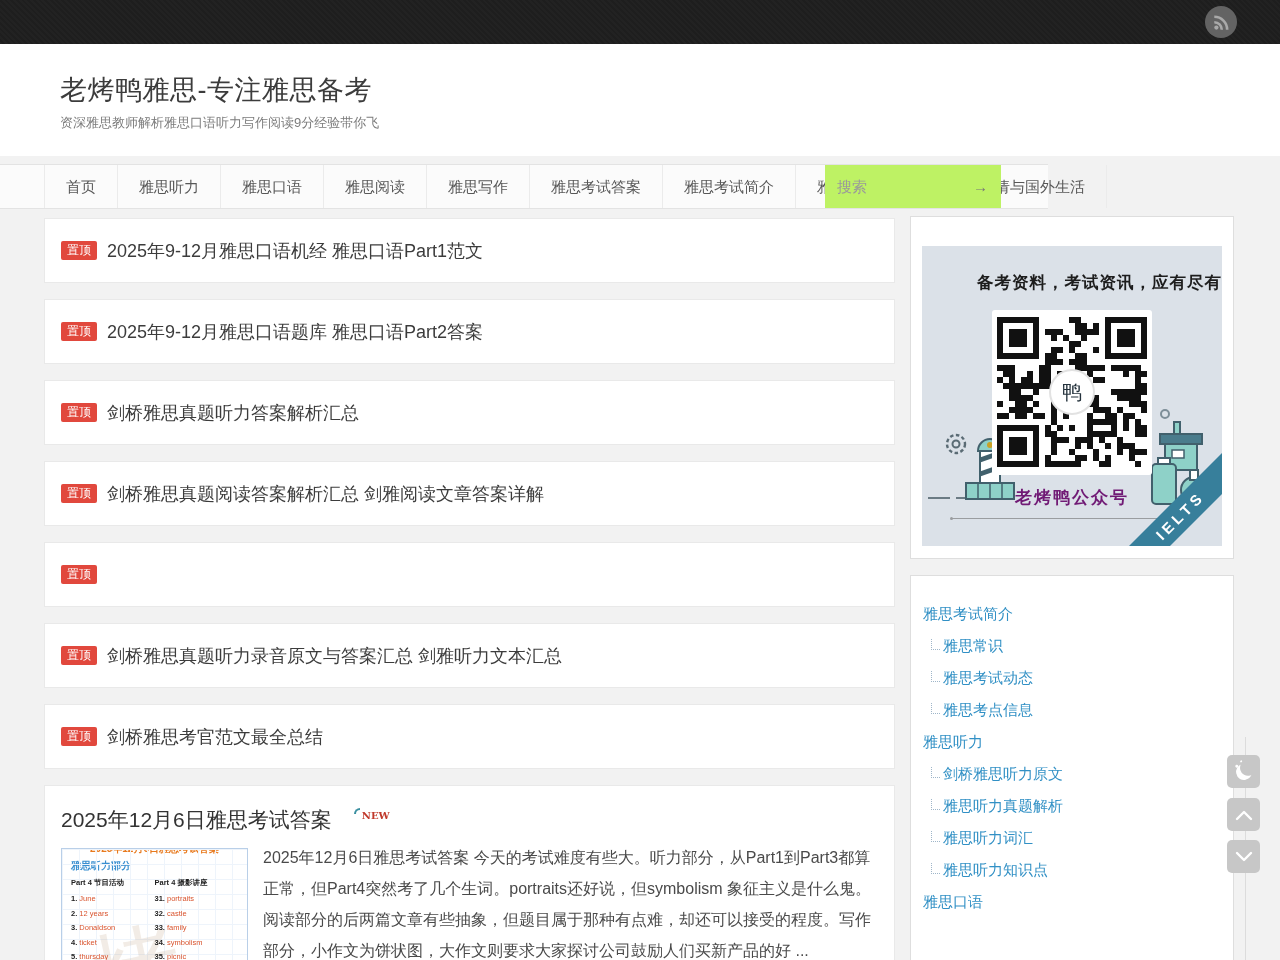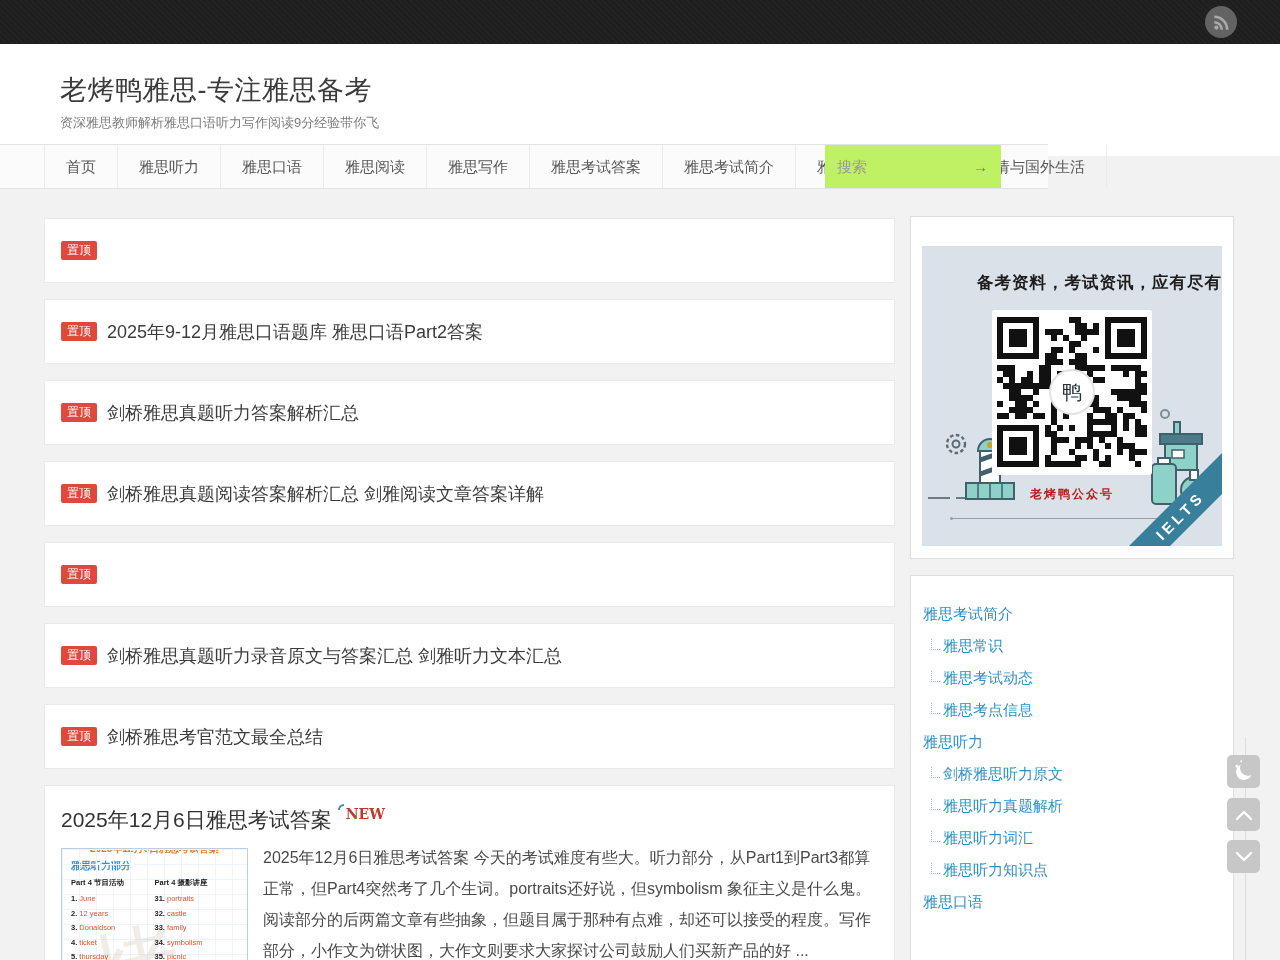--- a/index.html
+++ b/index.html
@@ -19,21 +19,21 @@
     position:absolute; right:43px; top:6px; width:32px; height:32px;
     border-radius:50%; background:#636363; display:flex; align-items:center;
     justify-content:center; cursor:pointer;
   }
   
   .site-header{ position:absolute; top:44px; left:0; width:1280px; height:112px; background:#ffffff; }
   .site-title{ position:absolute; left:60px; top:28px; font-size:27px; font-weight:400; color:#3c3c3c; cursor:pointer; letter-spacing:.5px;}
   .site-tagline{ position:absolute; left:60px; top:70px; font-size:13px; color:#7b7b7b; }
   
   .main-nav{
-    position:absolute; top:144px; left:0; width:1048px; height:45px;
+    position:absolute; top:164px; left:0; width:1048px; height:45px;
     background:#fbfbfb; border-top:1px solid #e3e3e3; border-bottom:1px solid #e3e3e3;text-decoration:underline;
   }
   .main-nav ul{ position:absolute; left:44px; top:0; height:43px; display:flex; list-style:none; }
   .main-nav li{
     padding:0 21px; line-height:43px; font-size:15px; color:#585858;
     border-right:1px solid #ebebeb; cursor:pointer; white-space:nowrap;
   }
   .main-nav li:first-child{ border-left:1px solid #ebebeb; }
   .search-box{
     position:absolute; right:47px; top:0; width:176px; height:43px;
@@ -50,21 +50,21 @@
   .posts{ position:absolute; left:44px; top:218px; width:851px; }
   .card{ background:#fff; border:1px solid #e9e9e9; }
   .card.pinned{ height:65px; margin-bottom:16px; display:flex; align-items:center; padding:0 16px; }
   .pin-badge{
     flex:none; background:#e1483d; color:#fff; font-size:12px; line-height:15px;
     padding:2px 6px; border-radius:2px; margin-right:10px;
   }
   .pin-title{ font-size:18px; font-weight:400; color:#3c3c3c; cursor:pointer; white-space:nowrap; }
   .card.featured{ height:320px; padding:16px; }
   .feat-title{ font-size:21px; font-weight:400; color:#333; margin:4px 0 14px; cursor:pointer; }
-  .new-badge{ display:inline-block; vertical-align:8px; margin-left:6px; font-size:14px; font-weight:700;
+  .new-badge{ display:inline-block; vertical-align:8px; margin-left:22px; font-size:10px; font-weight:700;
     color:#c0392b; font-family:"DejaVu Serif",serif; letter-spacing:0; position:relative; padding-left:8px;}
   .new-badge i{ position:absolute; left:0; top:-2px; width:6px; height:6px;
     border-left:2px solid #3a8fa0; border-top:2px solid #3a8fa0; border-top-left-radius:6px; }
   .feat-row{ display:flex; }
   
   .thumb{
     flex:none; width:187px; height:230px; border:1px solid #b9cfe8; background:#fff;
     padding:0 9px; position:relative; overflow:hidden; cursor:pointer;
   }
   .t-top{ height:7px; overflow:hidden; margin:0 -4px; }
@@ -96,21 +96,21 @@
   }
   .qr-panel{ position:absolute; left:70px; top:64px; width:160px; height:165px; background:#fff; border-radius:3px; }
   .qr-panel svg{ position:absolute; left:5px; top:7px; }
   .qr-logo{
     position:absolute; left:57px; top:59px; width:46px; height:46px; border-radius:50%;
     background:#fff; border:2px solid #e2e2e2; display:flex; align-items:center; justify-content:center;
     font-size:20px; color:#24323c; font-family:"DejaVu Serif",serif;
   }
   .qr-bottom{
     position:absolute; left:0; right:0; top:240px; text-align:center;
-    font-family:"DejaVu Serif",serif; font-weight:700; font-size:12px; color:#b91c1c; letter-spacing:2px;
+    font-family:"DejaVu Serif",serif; font-weight:700; font-size:17px; color:#701a75; letter-spacing:2px;
   }
   .qr-line{ position:absolute; left:30px; right:34px; top:272px; border-top:1px solid #666; opacity:.55; }
   .qr-line::before,.qr-line::after{ content:""; position:absolute; top:-2px; width:3px; height:3px; border-radius:50%; background:#666; }
   .qr-line::before{ left:-2px; } .qr-line::after{ right:-2px; }
   .ribbon{
     position:absolute; right:-48px; bottom:16px; width:180px; height:29px;
     background:#377f9b; transform:rotate(-45deg); text-align:center;
     color:#fff; font-weight:700; font-size:15px; letter-spacing:4px; line-height:29px;
   }
   .cat-widget{ padding:22px 12px 40px; min-height:420px; }
@@ -170,20 +170,21 @@
     <div class="search-box">
       <input type="text" placeholder="搜索" style="">
       <span class="search-arrow">→</span>
     </div>
   </nav>
 
   <section class="posts">
     <div>
         <article class="card pinned">
         <span class="pin-badge">置顶</span>
+        <h2 class="pin-title">2025年9-12月雅思口语机经 雅思口语Part1范文</h2>
       </article>
         <article class="card pinned">
         <span class="pin-badge">置顶</span>
         <h2 class="pin-title">2025年9-12月雅思口语题库 雅思口语Part2答案</h2>
       </article>
         <article class="card pinned">
         <span class="pin-badge">置顶</span>
         <h2 class="pin-title">剑桥雅思真题听力答案解析汇总</h2>
       </article>
         <article class="card pinned">

